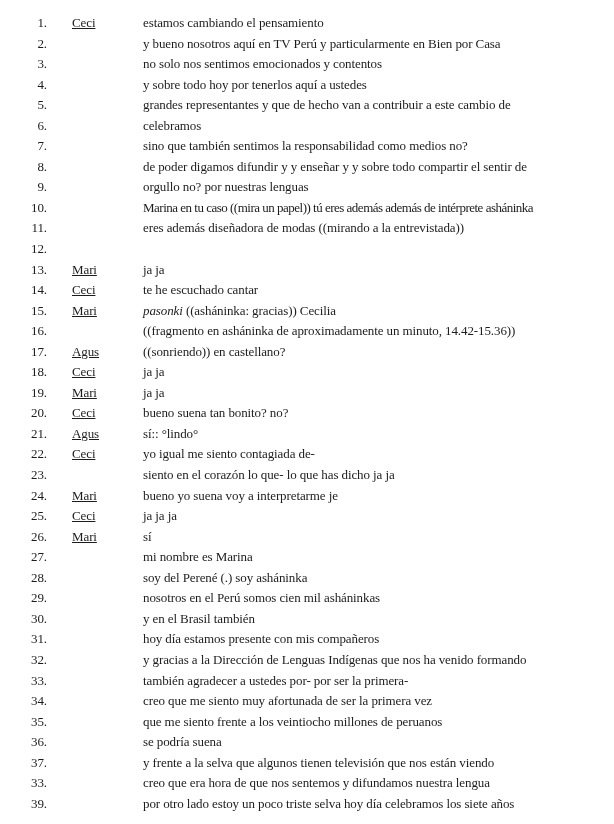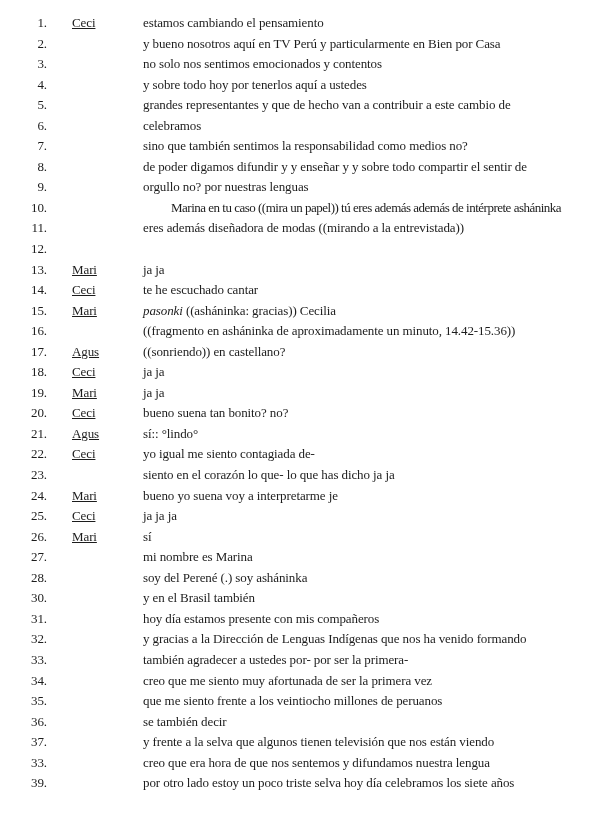--- a/index.html
+++ b/index.html
@@ -28,21 +28,21 @@
     white-space: nowrap;
   }
   .num {
     text-align: right;
   }
   .spk {
     padding-left: 25px;
     text-decoration: underline;
   }
   .utt .it { }
-  .row.tight .utt { letter-spacing: -0.5px; margin-left: 28px; }
+  .row.tight .utt { letter-spacing: -0.5px; }
 </style>
 </head>
 <body>
 
 <div class="page">
   <div class="rows">
   <div class="row">
     <span class="num">1.</span>
     <span class="spk">Ceci</span>
     <span class="utt"><i class="it"></i><span class="rest">estamos cambiando el pensamiento</span></span>
@@ -202,20 +202,25 @@
     <span class="spk"></span>
     <span class="utt"><i class="it"></i><span class="rest">mi nombre es Marina</span></span>
   </div>
 
   <div class="row">
     <span class="num">28.</span>
     <span class="spk"></span>
     <span class="utt"><i class="it"></i><span class="rest">soy del Perené (.) soy asháninka</span></span>
   </div>
 
+  <div class="row">
+    <span class="num">29.</span>
+    <span class="spk"></span>
+    <span class="utt"><i class="it"></i><span class="rest">nosotros en el Perú somos cien mil asháninkas</span></span>
+  </div>
 
   <div class="row">
     <span class="num">30.</span>
     <span class="spk"></span>
     <span class="utt"><i class="it"></i><span class="rest">y en el Brasil también</span></span>
   </div>
 
   <div class="row">
     <span class="num">31.</span>
     <span class="spk"></span>
@@ -242,21 +247,21 @@
 
   <div class="row">
     <span class="num">35.</span>
     <span class="spk"></span>
     <span class="utt"><i class="it"></i><span class="rest">que me siento frente a los veintiocho millones de peruanos</span></span>
   </div>
 
   <div class="row">
     <span class="num">36.</span>
     <span class="spk"></span>
-    <span class="utt"><i class="it"></i><span class="rest">se también decir</span></span>
+    <span class="utt"><i class="it"></i><span class="rest">se podría suena</span></span>
   </div>
 
   <div class="row">
     <span class="num">37.</span>
     <span class="spk"></span>
     <span class="utt"><i class="it"></i><span class="rest">y frente a la selva que algunos tienen televisión que nos están viendo</span></span>
   </div>
 
   <div class="row">
     <span class="num">33.</span>

